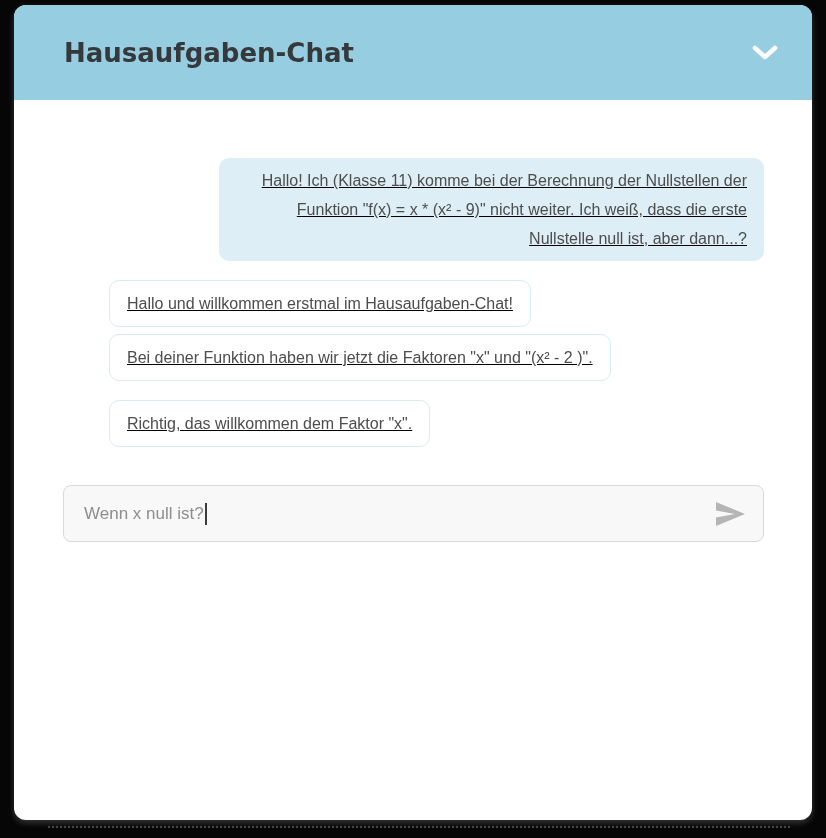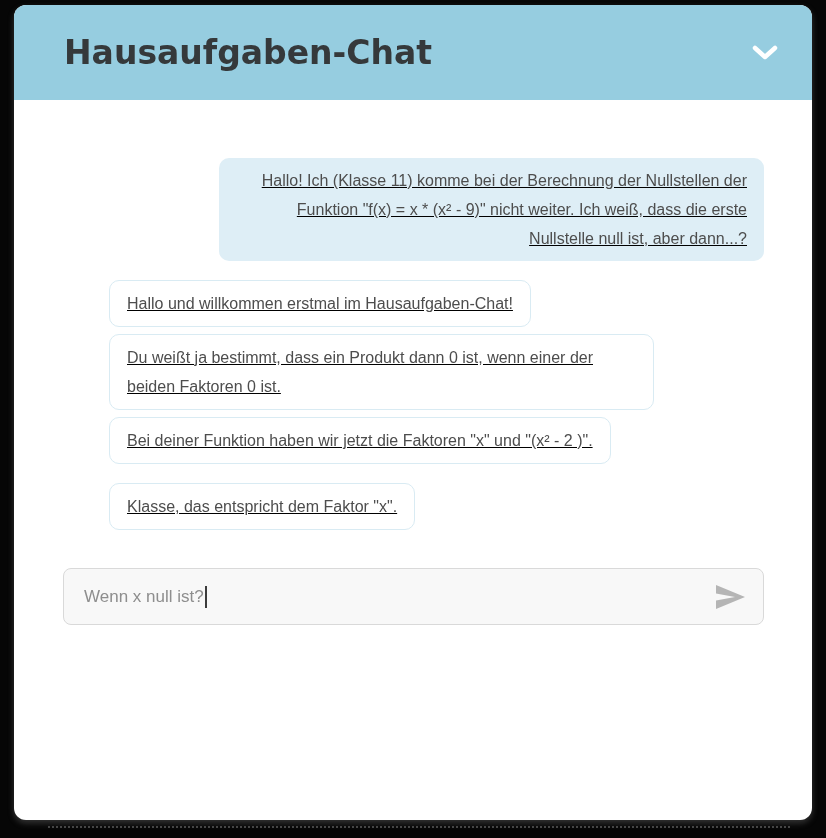--- a/index.html
+++ b/index.html
@@ -34,21 +34,21 @@
     display: flex;
     align-items: center;
     justify-content: space-between;
     padding: 0 30px 0 50px;
     box-sizing: border-box;
     cursor: pointer;
   }
   .chat-title {
     margin: 0;
     font-family: "DejaVu Sans", "Liberation Sans", sans-serif;
-    font-size: 33px;
+    font-size: 26px;
     font-weight: bold;
     color: #35393b;
     letter-spacing: 0px;
   }
   .chevron {
     width: 34px;
     height: 34px;
     display: flex;
     align-items: center;
     justify-content: center;
@@ -152,27 +152,24 @@
     </div>
 
     <div class="messages">
         <div class="msg-row user">
           <div class="bubble">Hallo! Ich (Klasse 11) komme bei der Berechnung der Nullstellen der Funktion "f(x) = x * (x² - 9)" nicht weiter. Ich weiß, dass die erste Nullstelle null ist, aber dann...?</div>
         </div>
         <div class="msg-row bot group-start">
           <div class="bubble">Hallo und willkommen erstmal im Hausaufgaben-Chat!</div>
         </div>
         <div class="msg-row bot">
-          <div class="bubble">Du weißt ja bestimmt, dass ein Produkt dann 0 ist, wenn einer der beiden Faktoren 0 ist.</div>
-        </div>
-        <div class="msg-row bot">
           <div class="bubble">Bei deiner Funktion haben wir jetzt die Faktoren "x" und "(x² - 2 )".</div>
         </div>
         <div class="msg-row bot group-start">
-          <div class="bubble">Klasse, das entspricht dem Faktor "x".</div>
+          <div class="bubble">Richtig, das willkommen dem Faktor "x".</div>
         </div>
       </div>
 
     <div class="input-row">
       <div class="input-box">
         <span class="input-text">Wenn x null ist?</span>
           <span class="caret"></span>
       </div>
       <button class="send-btn">
         <span style="display:flex;">

